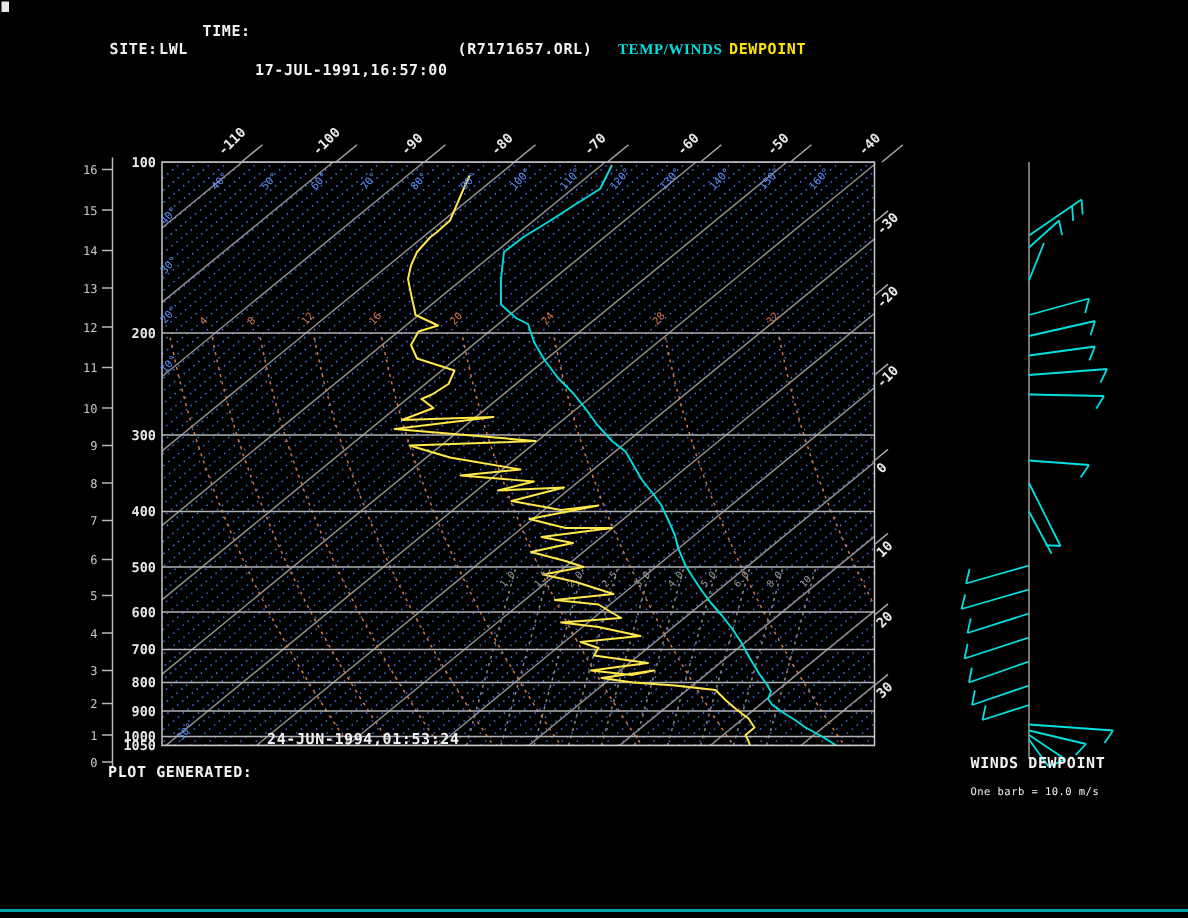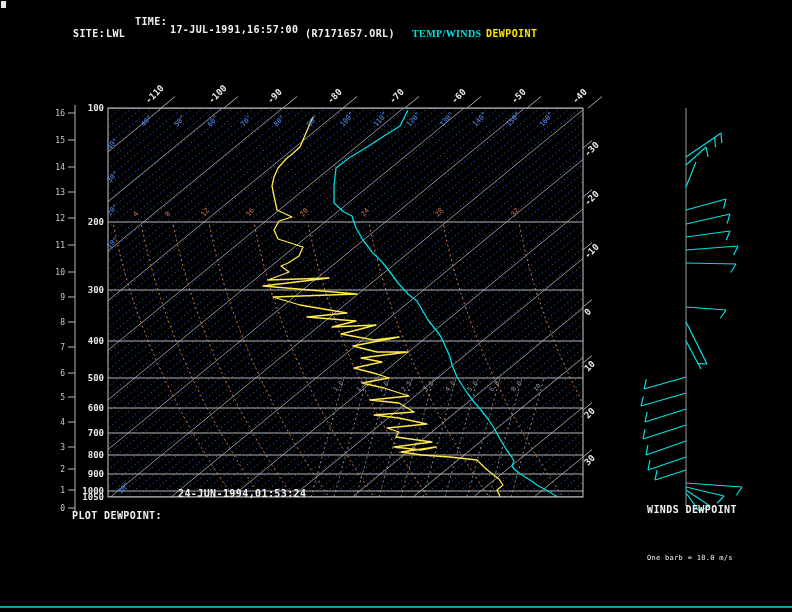--- a/index.html
+++ b/index.html
@@ -1,20 +1,20 @@
 <!DOCTYPE html>
 <html><head>
 <meta charset="utf-8">
 <style>
   html,body{margin:0;padding:0;background:#000;}
   #screen{position:relative;width:792px;height:612px;background:#000;overflow:hidden;
           font-family:"DejaVu Sans Mono",monospace;}
   .t{position:absolute;font:bold 10px "DejaVu Sans Mono",monospace;letter-spacing:.4px;
      color:#f2f2f2;white-space:pre;}
-  .t.small{font:normal 7px "DejaVu Sans Mono",monospace;letter-spacing:.3px;margin-top:30px;}
+  .t.small{font:normal 7px "DejaVu Sans Mono",monospace;letter-spacing:.3px;}
   .cyan{color:#00e0e0;font-family:Liberation Serif, serif;} .yellow{color:#ffe400;}
   #plot{position:absolute;left:0;top:0;}
   #baseline{position:absolute;left:0;top:606px;width:792px;height:2px;background:#00a2a2;}
   #corner-dot{position:absolute;left:1px;top:1px;width:5px;height:7px;background:#e8e8e8;}
 </style>
 </head>
 <body>
 
 <div id="screen">
   <svg id="plot" width="792" height="612">
@@ -324,26 +324,26 @@
         <line x1="724" y1="496" x2="717.138759678156" y2="503.2745433702674" stroke="#00e0e0" stroke-width="1.2"></line>
         <line x1="686" y1="490" x2="710" y2="506" stroke="#00e0e0" stroke-width="1.2"></line>
         <line x1="710" y1="506" x2="701.0360448290003" y2="510.4320545678396" stroke="#00e0e0" stroke-width="1.2"></line>
         <line x1="686" y1="493" x2="699" y2="511" stroke="#00e0e0" stroke-width="1.2"></line>
       </g>
     </svg>
 
   <span class="t" style="left:73px;top:28px">SITE:</span>
   <span class="t" style="left:106px;top:28px">LWL</span>
   <span class="t" style="left:135px;top:16px">TIME:</span>
-  <span class="t" style="left:170px;top:24px">17-JUL-1991,16:57:00</span>
+  <span class="t" style="left:170px;top:42px">17-JUL-1991,16:57:00</span>
   <span class="t" style="left:305px;top:28px">(R7171657.ORL)</span>
   <span class="t cyan" style="left:412px;top:28px">TEMP/WINDS</span>
   <span class="t yellow" style="left:486px;top:28px">DEWPOINT</span>
 
-  <span class="t" style="left:72px;top:510px">PLOT DEWPOINT:</span>
+  <span class="t" style="left:72px;top:510px">PLOT GENERATED:</span>
   <span class="t" style="left:178px;top:488px">24-JUN-1994,01:53:24</span>
 
   <span class="t" style="left:647px;top:504px">WINDS DEWPOINT</span>
   <span class="t small" style="left:647px;top:524px">One barb = 10.0 m/s</span>
 
   <div id="corner-dot"></div>
   <div id="baseline"></div>
 </div>
 
 </body></html>

